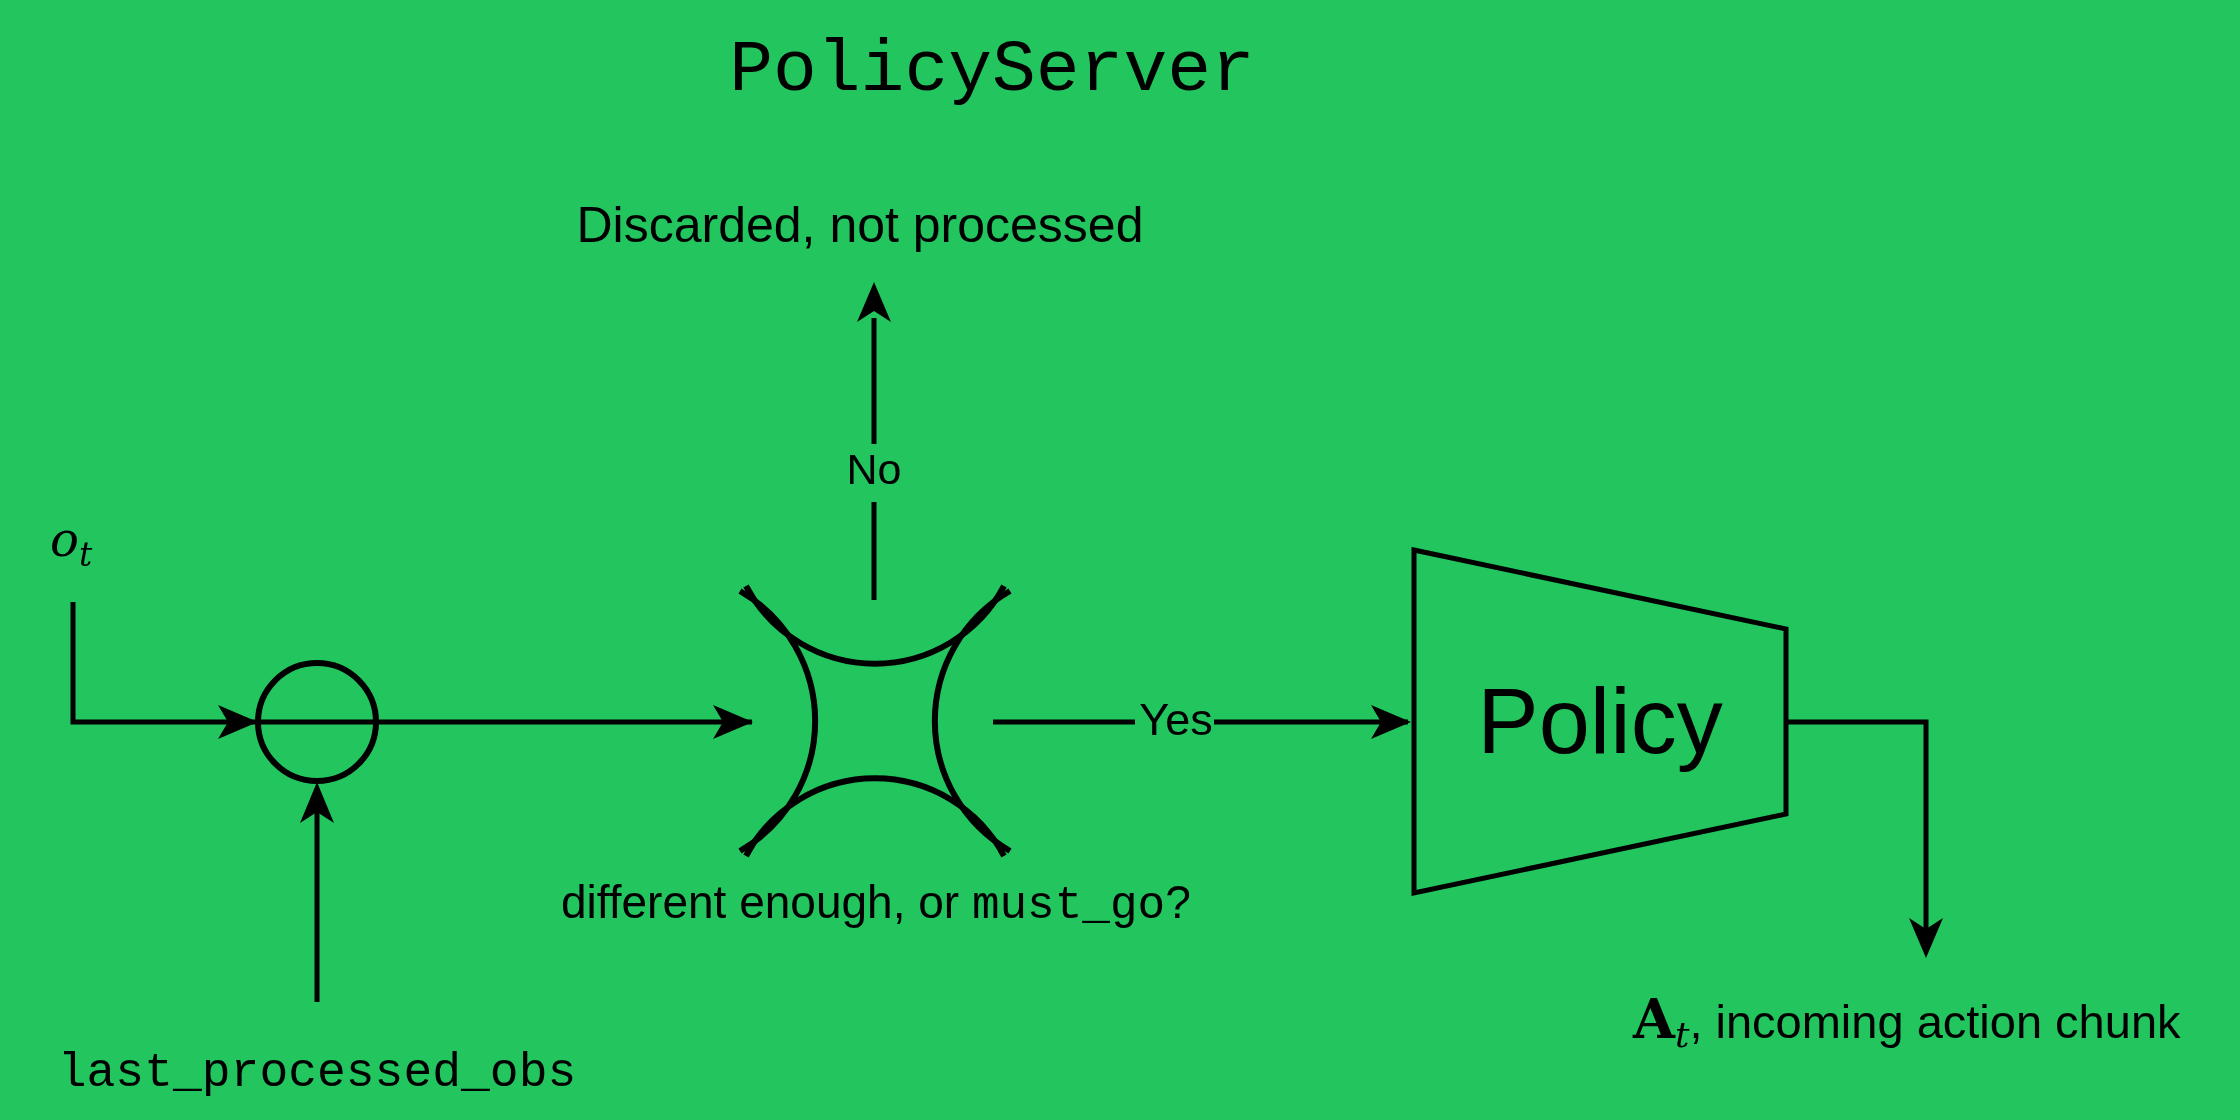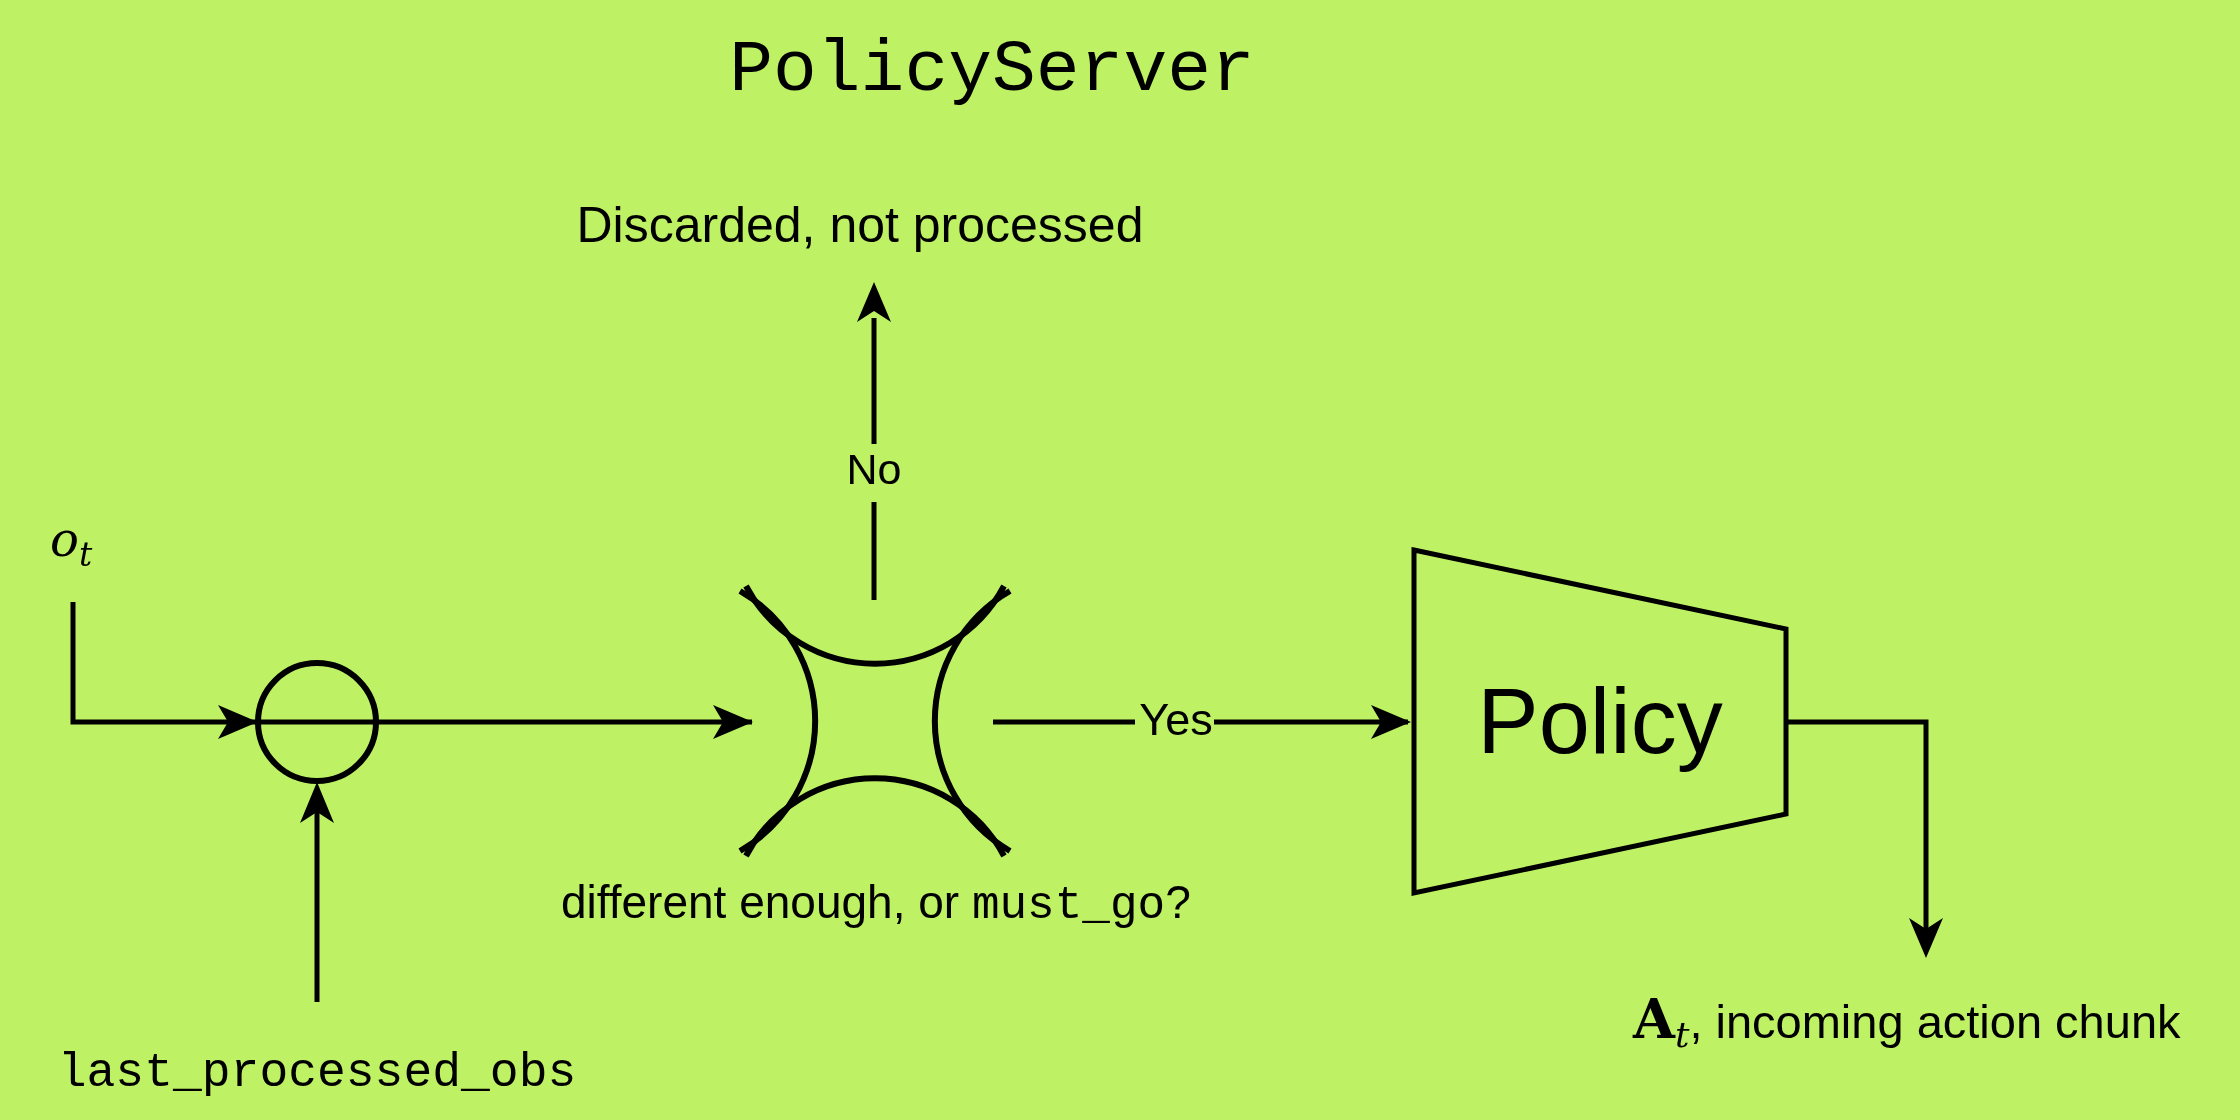--- a/index.html
+++ b/index.html
@@ -4,21 +4,21 @@
 <style>
   html, body {
     margin: 0;
     padding: 0;
     background: #ffffff;
   }
   .canvas {
     position: relative;
     width: 2240px;
     height: 1120px;
-    background: #bef264;
+    background: #22c55e;
     overflow: hidden;
   }
   svg { display: block; }
 
   
   .stroke {
     fill: none;
     stroke: #000000;
     stroke-width: 5;
   }

